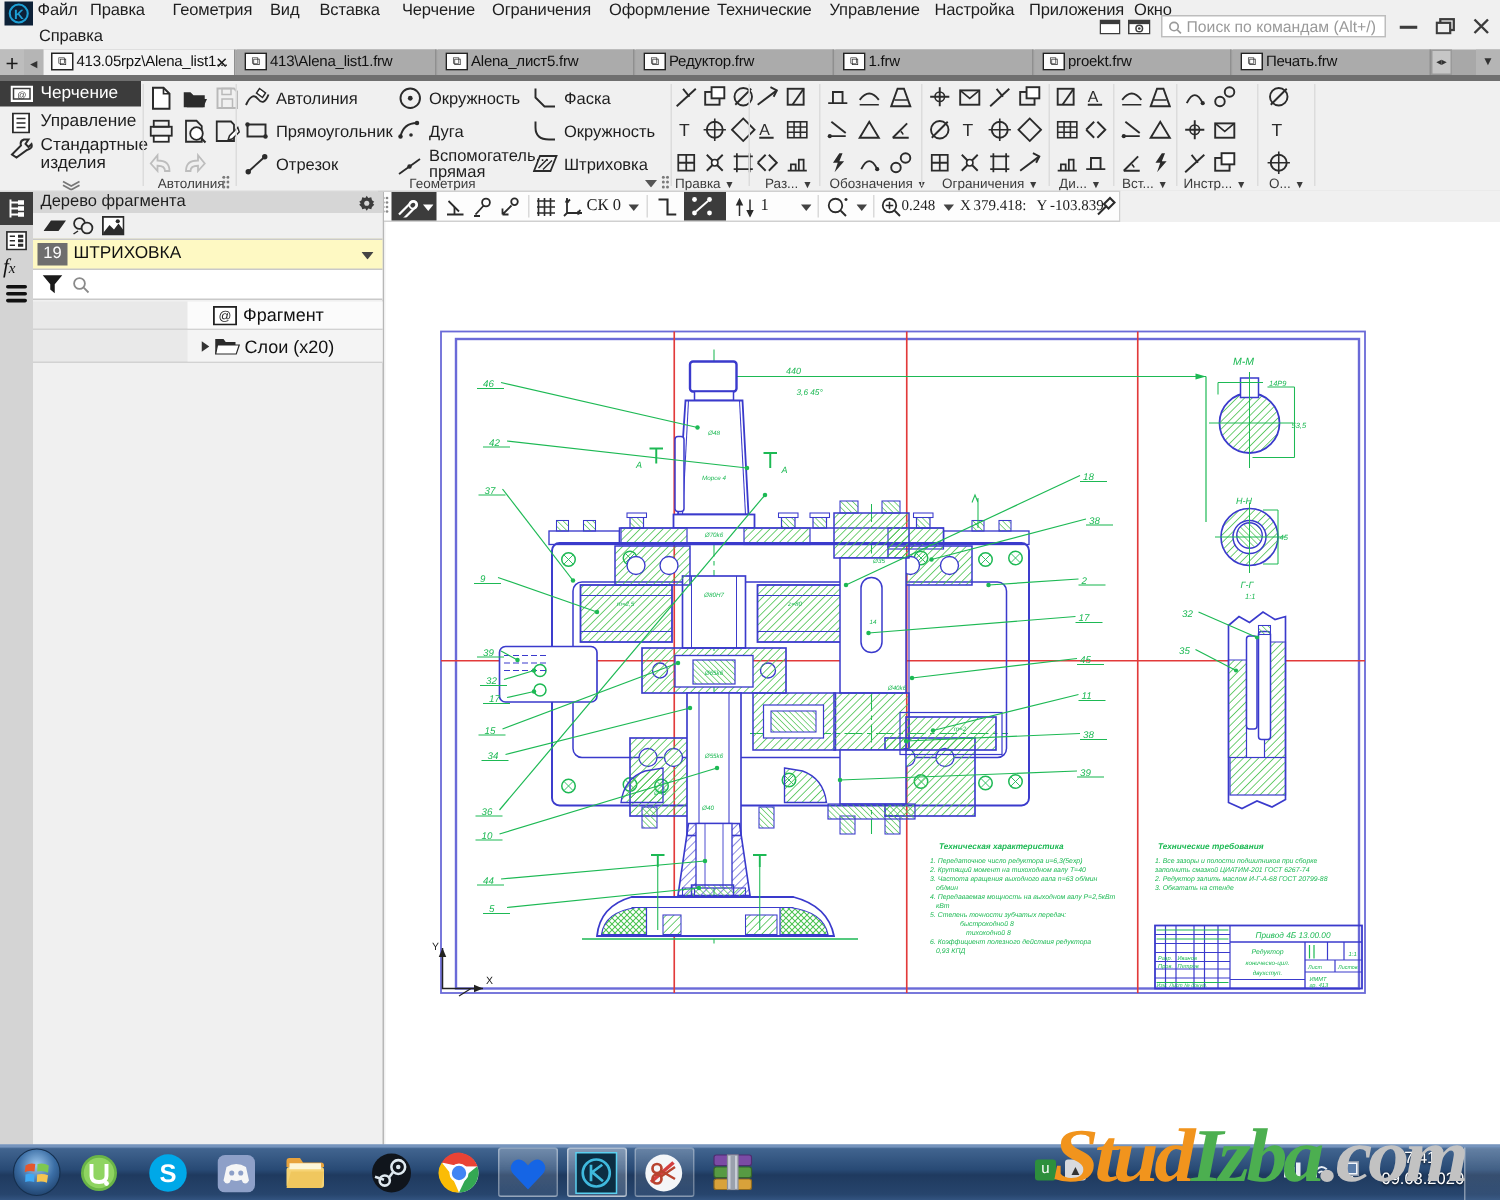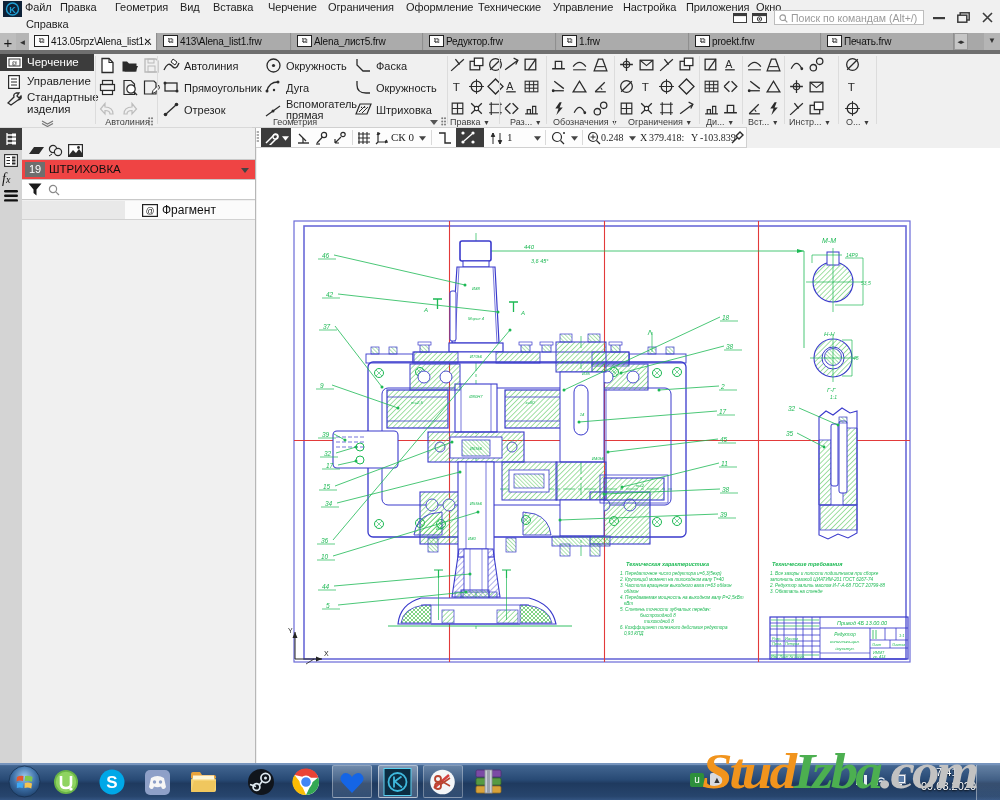--- a/index.html
+++ b/index.html
@@ -647,36 +647,42 @@
         <rect x="8" y="8.5" width="3.5" height="2" fill="#2b2b2b"></rect>
       </svg>
     <div style="position:absolute;left:2px;top:43px;font-family:'Liberation Serif',serif;font-style:italic;font-size:14px;color:#111;">f<span style="font-size:10px;">x</span></div>
     <svg style="position:absolute;left:4px;top:62px" width="14" height="12" viewBox="0 0 14 12">
         <rect x="0" y="0" width="14" height="2.4" rx="1.2" fill="#111"></rect>
         <rect x="0" y="4.6" width="14" height="2.4" rx="1.2" fill="#111"></rect>
         <rect x="0" y="9.2" width="14" height="2.4" rx="1.2" fill="#111"></rect>
       </svg>
   </div>
   <div id="leftpanel">
+    <div id="lp_header">Дерево фрагмента
+      <svg style="position:absolute;right:5px;top:2px" width="11" height="11" viewBox="0 0 11 11">
+          <path d="M5.5 0.5 L6.5 2 L8.5 1.5 L9 3.5 L10.5 4.5 L9.5 5.5 L10.5 6.5 L9 8 L8.5 9.5 L6.5 9 L5.5 10.5 L4.5 9 L2.5 9.5 L2 8 L0.5 6.5 L1.5 5.5 L0.5 4.5 L2 3.5 L2.5 1.5 L4.5 2 Z" fill="#3c3c3c"></path>
+          <circle cx="5.5" cy="5.5" r="1.7" fill="#d6d6d6"></circle>
+        </svg>
+    </div>
     <div style="position:absolute;left:0;top:14px;width:233px;height:17px;background:#f0f0f0;">
       <svg style="position:absolute;left:7px;top:4px" width="15" height="9" viewBox="0 0 15 9">
           <path d="M0 8 L5 1 L15 1 L10 8 Z" fill="#2b2b2b"></path>
         </svg>
       <svg style="position:absolute;left:26px;top:2px" width="15" height="13" viewBox="0 0 15 13">
           <circle cx="5" cy="5" r="3.6" fill="none" stroke="#2b2b2b" stroke-width="1.2"></circle>
           <circle cx="10" cy="8" r="3.6" fill="#f0f0f0" stroke="#2b2b2b" stroke-width="1.2"></circle>
           <path d="M1 12 l3 -2" stroke="#2b2b2b"></path>
         </svg>
       <svg style="position:absolute;left:46px;top:2px" width="15" height="13" viewBox="0 0 15 13">
           <rect x="0.6" y="0.6" width="13.8" height="11.8" fill="#fff" stroke="#2b2b2b" stroke-width="1.2"></rect>
           <path d="M1 11 L5 6 L8 9 L11 5 L14 9 V12 H1 Z" fill="#2b2b2b"></path>
           <circle cx="10.5" cy="3.5" r="1.4" fill="#2b2b2b"></circle>
         </svg>
     </div>
-    <div style="position:absolute;left:0;top:31px;width:233px;height:21px;background:#ef4444;border-top:1px solid #c9c9c9;border-bottom:1px solid #c9c9c9;">
+    <div style="position:absolute;left:0;top:31px;width:233px;height:21px;background:#fef9c3;border-top:1px solid #c9c9c9;border-bottom:1px solid #c9c9c9;">
       <div style="position:absolute;left:3px;top:2px;width:20px;height:15px;background:#6e6e6e;color:#fff;font-size:11px;text-align:center;line-height:15px;">19</div>
       <span style="position:absolute;left:27px;top:3px;font-size:11.5px;color:#111;">ШТРИХОВКА</span>
       <svg style="position:absolute;right:6px;top:8px" width="8" height="5" viewBox="0 0 8 5">
           <path d="M0 0 L4 5 L8 0 Z" fill="#444"></path>
         </svg>
     </div>
     <div style="position:absolute;left:0;top:52px;width:233px;height:20px;background:#fff;border-bottom:1px solid #c9c9c9;">
       <svg style="position:absolute;left:6px;top:3px" width="14" height="13" viewBox="0 0 14 13">
           <path d="M0.5 0.5 H13.5 L8.5 6.5 V12.5 L5.5 10 V6.5 Z" fill="#1a1a1a"></path>
         </svg>
@@ -685,20 +691,31 @@
           <line x1="7.8" y1="7.8" x2="11" y2="11" stroke="#8a8a8a" stroke-width="1.2"></line>
         </svg>
     </div>
     <div style="position:absolute;left:0;top:73px;width:233px;height:19px;background:#e9e9e9;border-bottom:1px solid #d2d2d2;">
       <div style="position:absolute;left:103px;top:0;width:130px;height:18px;background:#fbfbfb;"></div>
       <svg style="position:absolute;left:120px;top:3px" width="16" height="13" viewBox="0 0 16 13">
           <rect x="0.6" y="0.6" width="14.8" height="11.8" fill="#fff" stroke="#222" stroke-width="1.2"></rect>
           <text x="8" y="9.5" font-size="8.5" fill="#222" text-anchor="middle" font-family="Liberation Sans">@</text>
         </svg>
       <span style="position:absolute;left:140px;top:2px;font-size:12px;color:#111;">Фрагмент</span>
+    </div>
+    <div style="position:absolute;left:0;top:92px;width:233px;height:22px;background:#e9e9e9;border-bottom:1px solid #d2d2d2;">
+      <div style="position:absolute;left:103px;top:0;width:130px;height:21px;background:#f4f4f4;"></div>
+      <svg style="position:absolute;left:112px;top:7px" width="6" height="8" viewBox="0 0 6 8">
+          <path d="M0.5 0.5 L5.5 4 L0.5 7.5 Z" fill="#333"></path>
+        </svg>
+      <svg style="position:absolute;left:121px;top:4px" width="17" height="13" viewBox="0 0 17 13">
+          <path d="M0.5 2 H6 L7.5 4 H14 V12 H0.5 Z" fill="#2b2b2b"></path>
+          <path d="M2 6 H16.5 L14.5 12 H0.8 Z" fill="#fff" stroke="#2b2b2b" stroke-width="0.8"></path>
+        </svg>
+      <span style="position:absolute;left:141px;top:4px;font-size:12px;color:#111;">Слои (x20)</span>
     </div>
   </div>
   <div id="canvas">
 <svg width="743" height="615" viewBox="257 148 743 615" style="position:absolute;left:0;top:0">
 <defs>
 <pattern id="gh" width="3.6" height="3.6" patternUnits="userSpaceOnUse" patternTransform="rotate(45)">
             <line x1="0" y1="0" x2="0" y2="3.6" stroke="#49c24f" stroke-width="1.05"></line>
           </pattern>
 <pattern id="gh2" width="2.8" height="2.8" patternUnits="userSpaceOnUse" patternTransform="rotate(-45)">
             <line x1="0" y1="0" x2="0" y2="2.8" stroke="#49c24f" stroke-width="0.9"></line>

